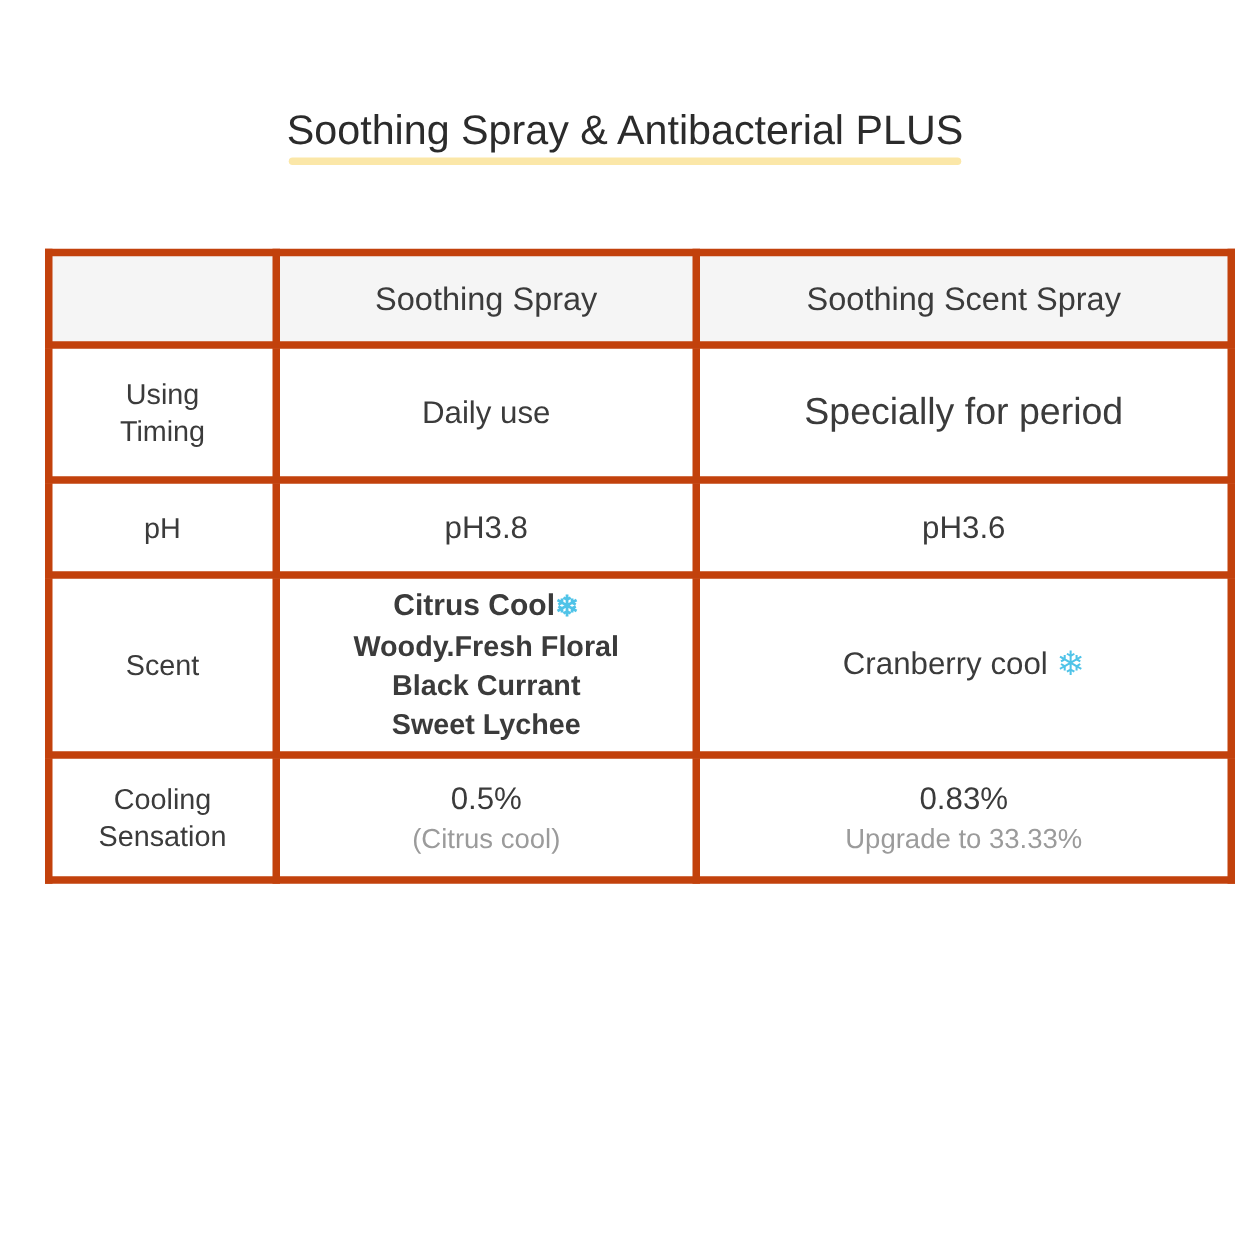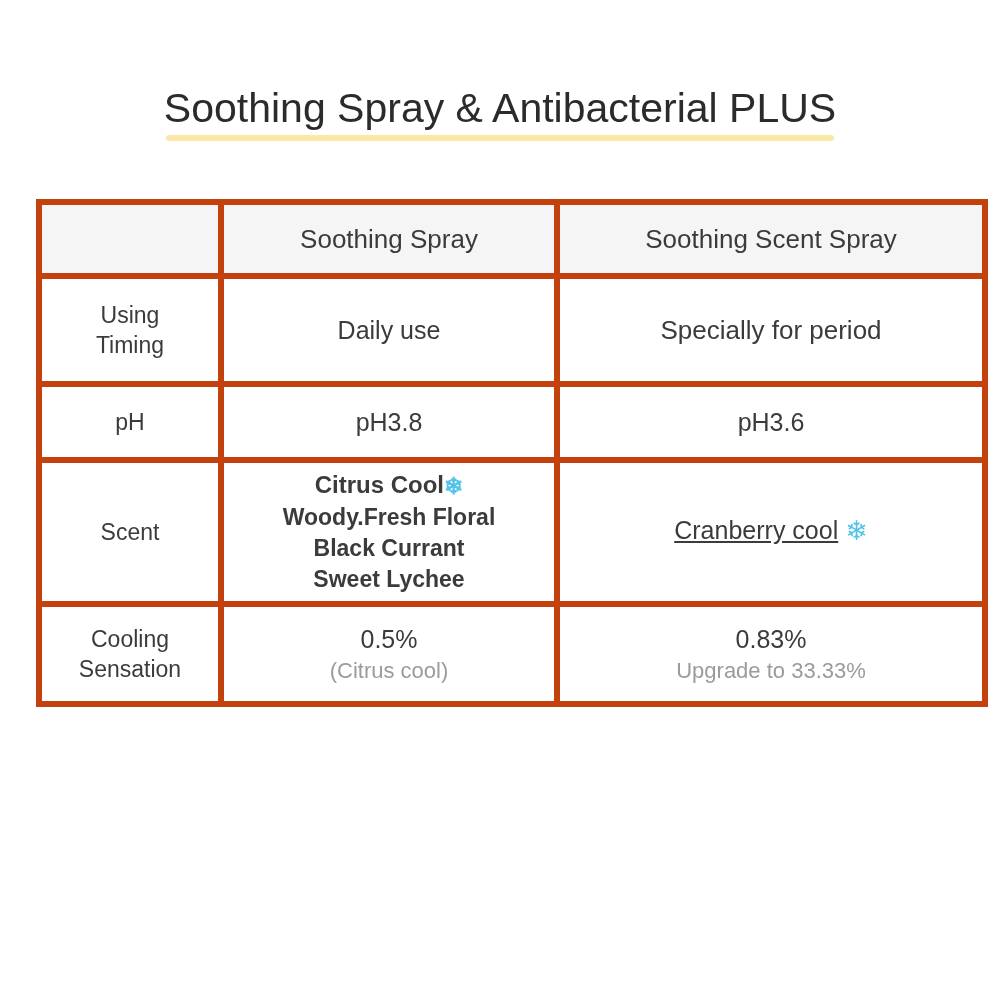--- a/index.html
+++ b/index.html
@@ -18,21 +18,21 @@
     box-sizing: border-box;
   }
   .title-block {
     position: absolute;
     left: 0;
     top: 86px;
     width: 1000px;
     text-align: center;
   }
   .title {
-    font-size: 41px;
+    font-size: 33px;
     font-weight: 400;
     color: #2b2b2b;
     letter-spacing: 0px;
     line-height: 1.1;
     display: inline-block;
     position: relative;
     padding: 0 6px 10px 6px;
   }
   .title-underline {
     position: absolute;
@@ -78,31 +78,31 @@
     line-height: 1.32;
     padding: 6px 4px;
   }
   .cell {
     font-size: 25px;
     color: #3b3b3b;
     line-height: 1.32;
     padding: 10px 8px;
   }
   .cell.multi { font-size: 23px; line-height: 1.35; font-weight: bold; }
-  .accent-pink { color: #f96c84; font-size: 26px; margin-top: 16px; }
+  .accent-pink { color: #f96c84; font-size: 30px; margin-top: 16px; }
   .sub { color: #9b9b9b; font-size: 22px; line-height: 1.35; }
   .snow {
     color: #4fc3e8;
     font-size: 23px;
     vertical-align: -1px;
   }
   .snow.big { font-size: 27px; }
   .scent-line { display: block; }
   .scent-line.first { font-size: 24px; }
-  .nowrap { white-space: nowrap; text-decoration: underline; }
+  .nowrap { white-space: nowrap; }
   .r1 { height: 108px; }
   .r2 { height: 76px; }
   .r3 { height: 144px; }
   .r4 { height: 100px; }
   .r5 { height: 100px; }
   .r6 { height: 104px; }
 </style>
 </head>
 <body>
 

